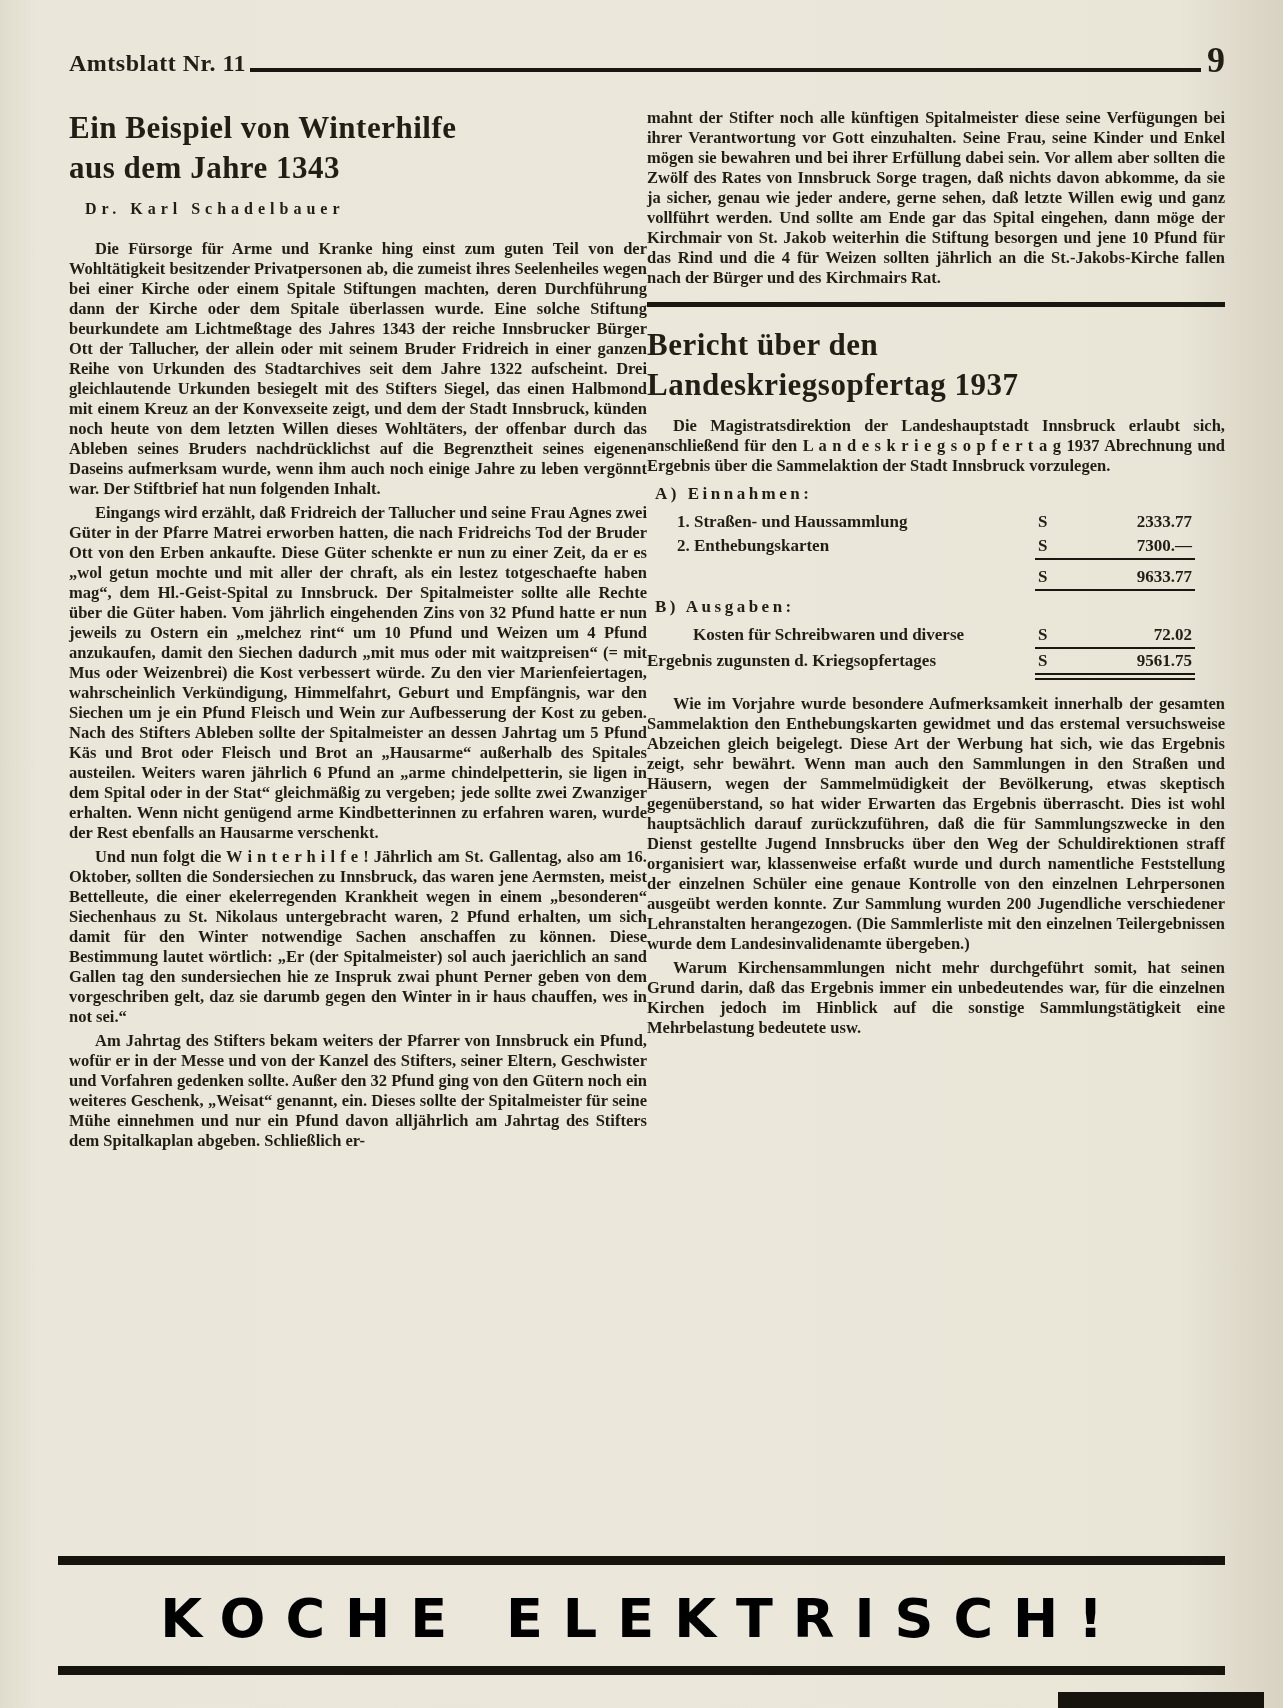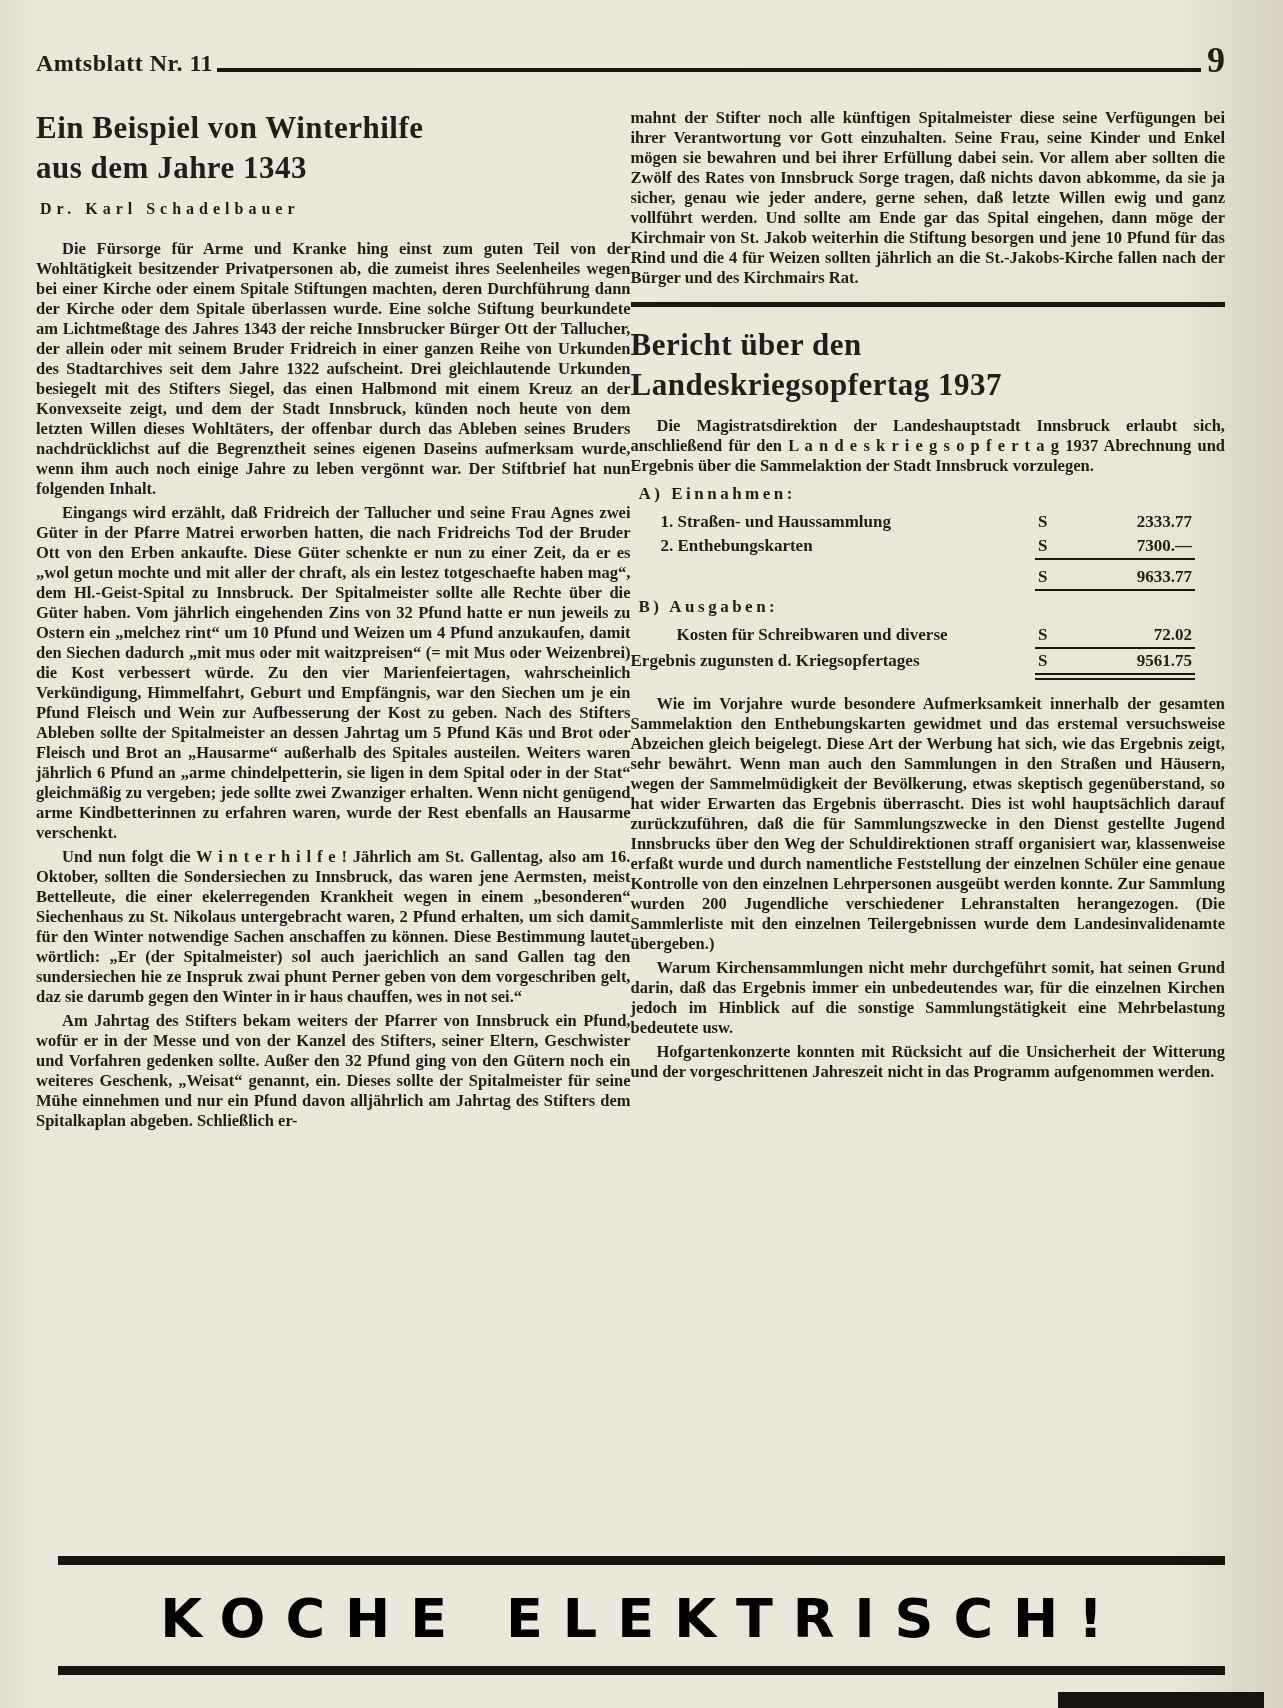--- a/index.html
+++ b/index.html
@@ -7,37 +7,37 @@
   body {
     width: 1283px;
     height: 1708px;
     position: relative;
     overflow: hidden;
     background: linear-gradient(90deg, #e0dccd 0%, #eae6d9 3%, #ebe7da 50%, #e9e5d7 92%, #d7d2c1 100%);
     color: #221e15;
     font-family: "Liberation Serif", "DejaVu Serif", serif;
     font-weight: 700;
   }
-  .page { position: absolute; inset: 0; padding: 42px 58px 0 36px; }
+  .page { position: absolute; inset: 0; padding: 42px 58px 0 69px; }
 
   
   .masthead { display: flex; align-items: flex-end; }
   .masthead-title { font-size: 24px; letter-spacing: 0.5px; white-space: nowrap; padding-bottom: 1px; }
   .masthead-rule { flex: 1; border-bottom: 4px solid #1a1610; margin: 0 6px 6px 4px; }
   .page-number { font-size: 36px; line-height: 1; padding-bottom: 0; }
 
   
   .columns { display: flex; margin-top: 30px; }
   .col { flex: 1; font-size: 16.5px; line-height: 20px; text-align: justify; }
   .col p { margin: 0 0 4px 0; }
   p.indent { text-indent: 26px; }
 
   h1.article-title { font-size: 31px; line-height: 1.28; margin: 0 0 12px 0; text-align: left; letter-spacing: 0.5px; }
   .title-line { display: block; }
-  .author { font-size: 16px; letter-spacing: 5px; margin: 2px 0 20px 4px; text-align: left; }
+  .author { font-size: 16px; letter-spacing: 5px; margin: 2px 0 20px 16px; text-align: left; }
 
   .article-divider { border-top: 5px solid #1a1610; margin: 14px 0 18px 0; }
 
   
   .accounting { margin: 8px 0 14px 0; font-size: 17px; }
   .acct-section { letter-spacing: 3.5px; margin: 6px 0 6px 8px; text-align: left; }
   .acct-row { display: flex; align-items: flex-start; padding-right: 30px; line-height: 24px; }
   .acct-label { flex: 1; text-align: left; }
   .acct-label.ind1 { padding-left: 30px; }
   .acct-label.ind2 { padding-left: 46px; }
@@ -141,21 +141,20 @@
           <span class="acct-amount u2">
             <span>S</span>
             <span>9561.75</span>
           </span>
         </div>
 
       </div>
 
       <p class="indent">Wie im Vorjahre wurde besondere Aufmerksamkeit innerhalb der gesamten Sammelaktion den Enthebungskarten gewidmet und das erstemal versuchsweise Abzeichen gleich beigelegt. Diese Art der Werbung hat sich, wie das Ergebnis zeigt, sehr bewährt. Wenn man auch den Sammlungen in den Straßen und Häusern, wegen der Sammelmüdigkeit der Bevölkerung, etwas skeptisch gegenüberstand, so hat wider Erwarten das Ergebnis überrascht. Dies ist wohl hauptsächlich darauf zurückzuführen, daß die für Sammlungszwecke in den Dienst gestellte Jugend Innsbrucks über den Weg der Schuldirektionen straff organisiert war, klassenweise erfaßt wurde und durch namentliche Feststellung der einzelnen Schüler eine genaue Kontrolle von den einzelnen Lehrpersonen ausgeübt werden konnte. Zur Sammlung wurden 200 Jugendliche verschiedener Lehranstalten herangezogen. (Die Sammlerliste mit den einzelnen Teilergebnissen wurde dem Landesinvalidenamte übergeben.)</p>
       <p class="indent">Warum Kirchensammlungen nicht mehr durchgeführt somit, hat seinen Grund darin, daß das Ergebnis immer ein unbedeutendes war, für die einzelnen Kirchen jedoch im Hinblick auf die sonstige Sammlungstätigkeit eine Mehrbelastung bedeutete usw.</p>
-      <p class="indent">Hofgartenkonzerte konnten mit Rücksicht auf die Unsicherheit der Witterung und der vorgeschrittenen Jahreszeit nicht in das Programm aufgenommen werden.</p>
     </div>
 
   </div>
 
   <div class="banner">
     <div class="banner-rule"></div>
     <div class="banner-text">KOCHE ELEKTRISCH!</div>
     <div class="banner-rule"></div>
   </div>
 

